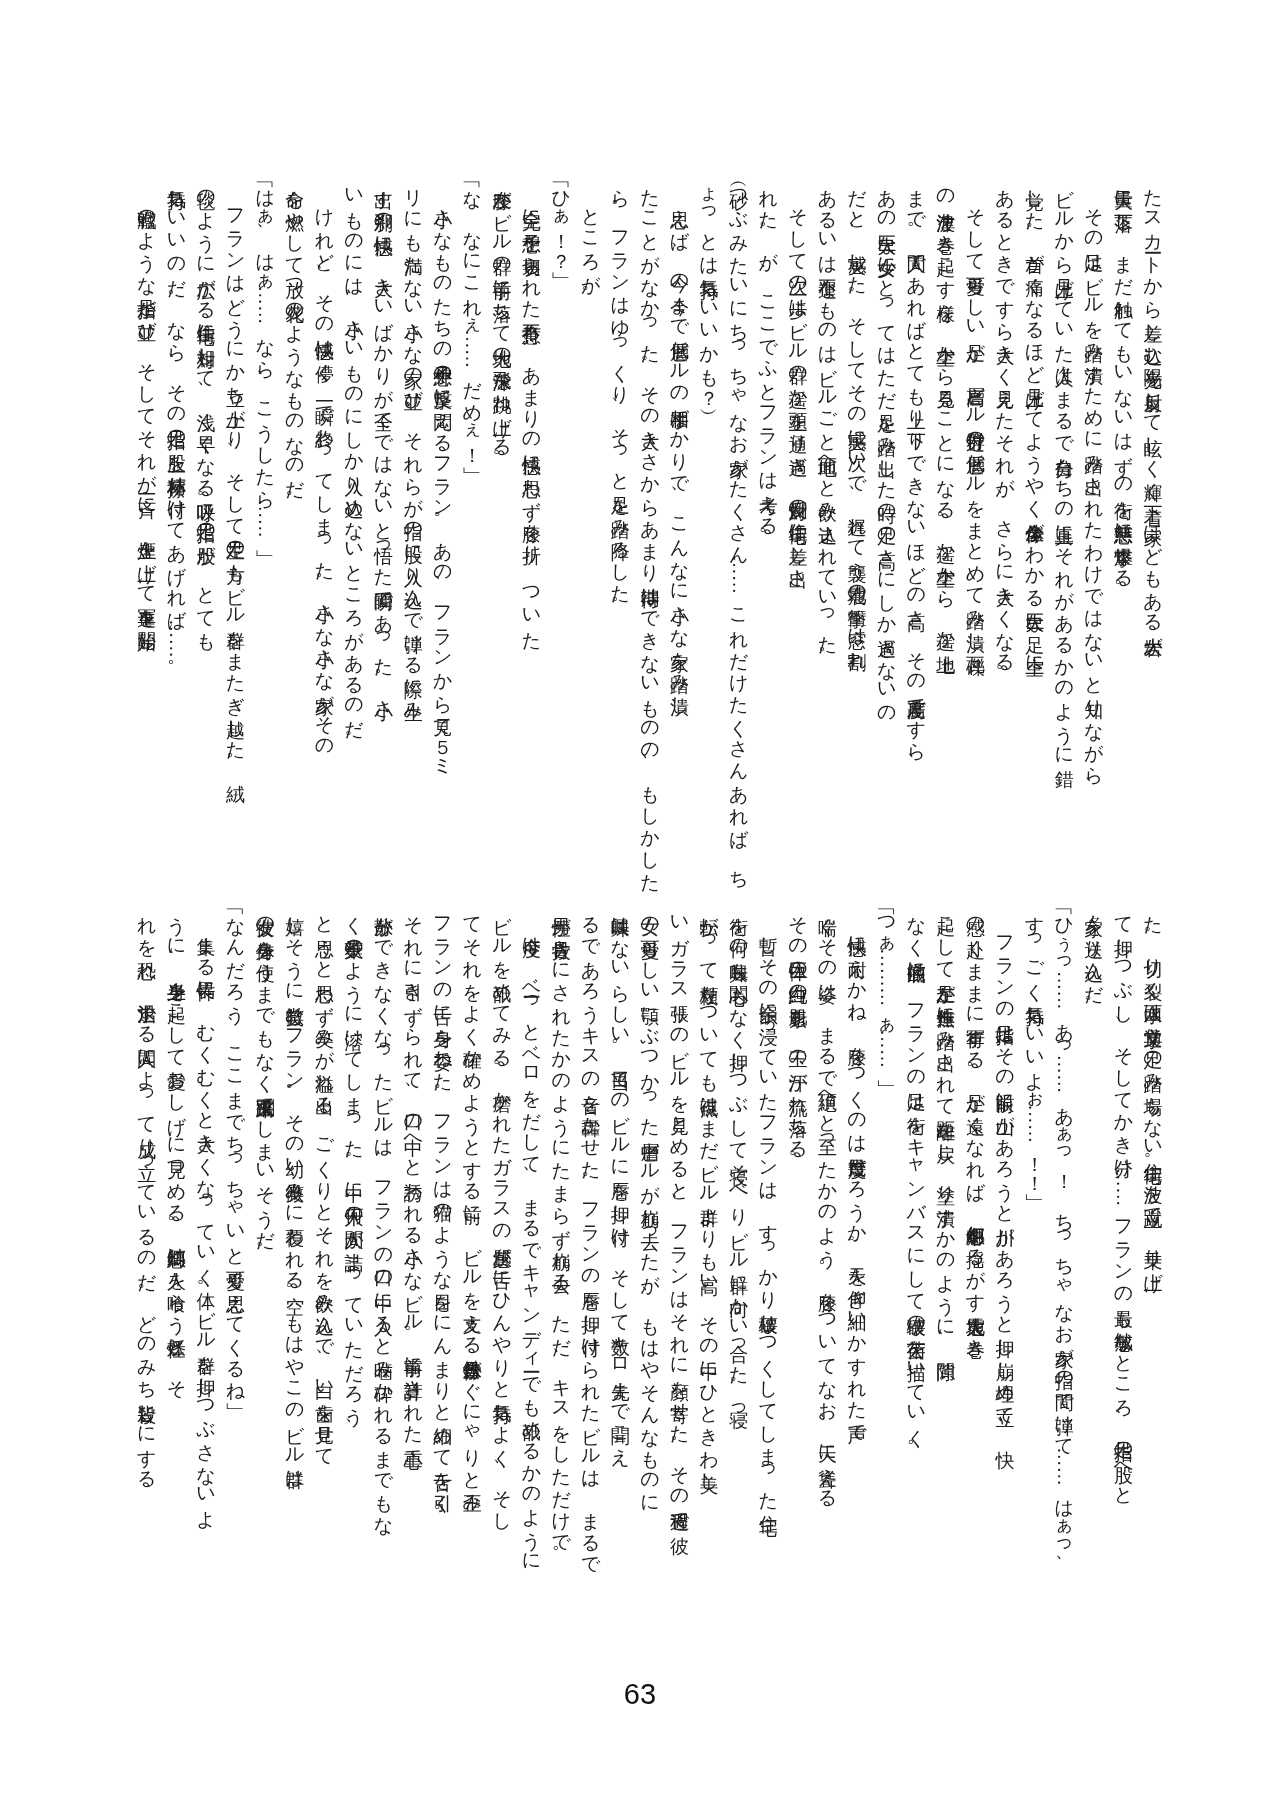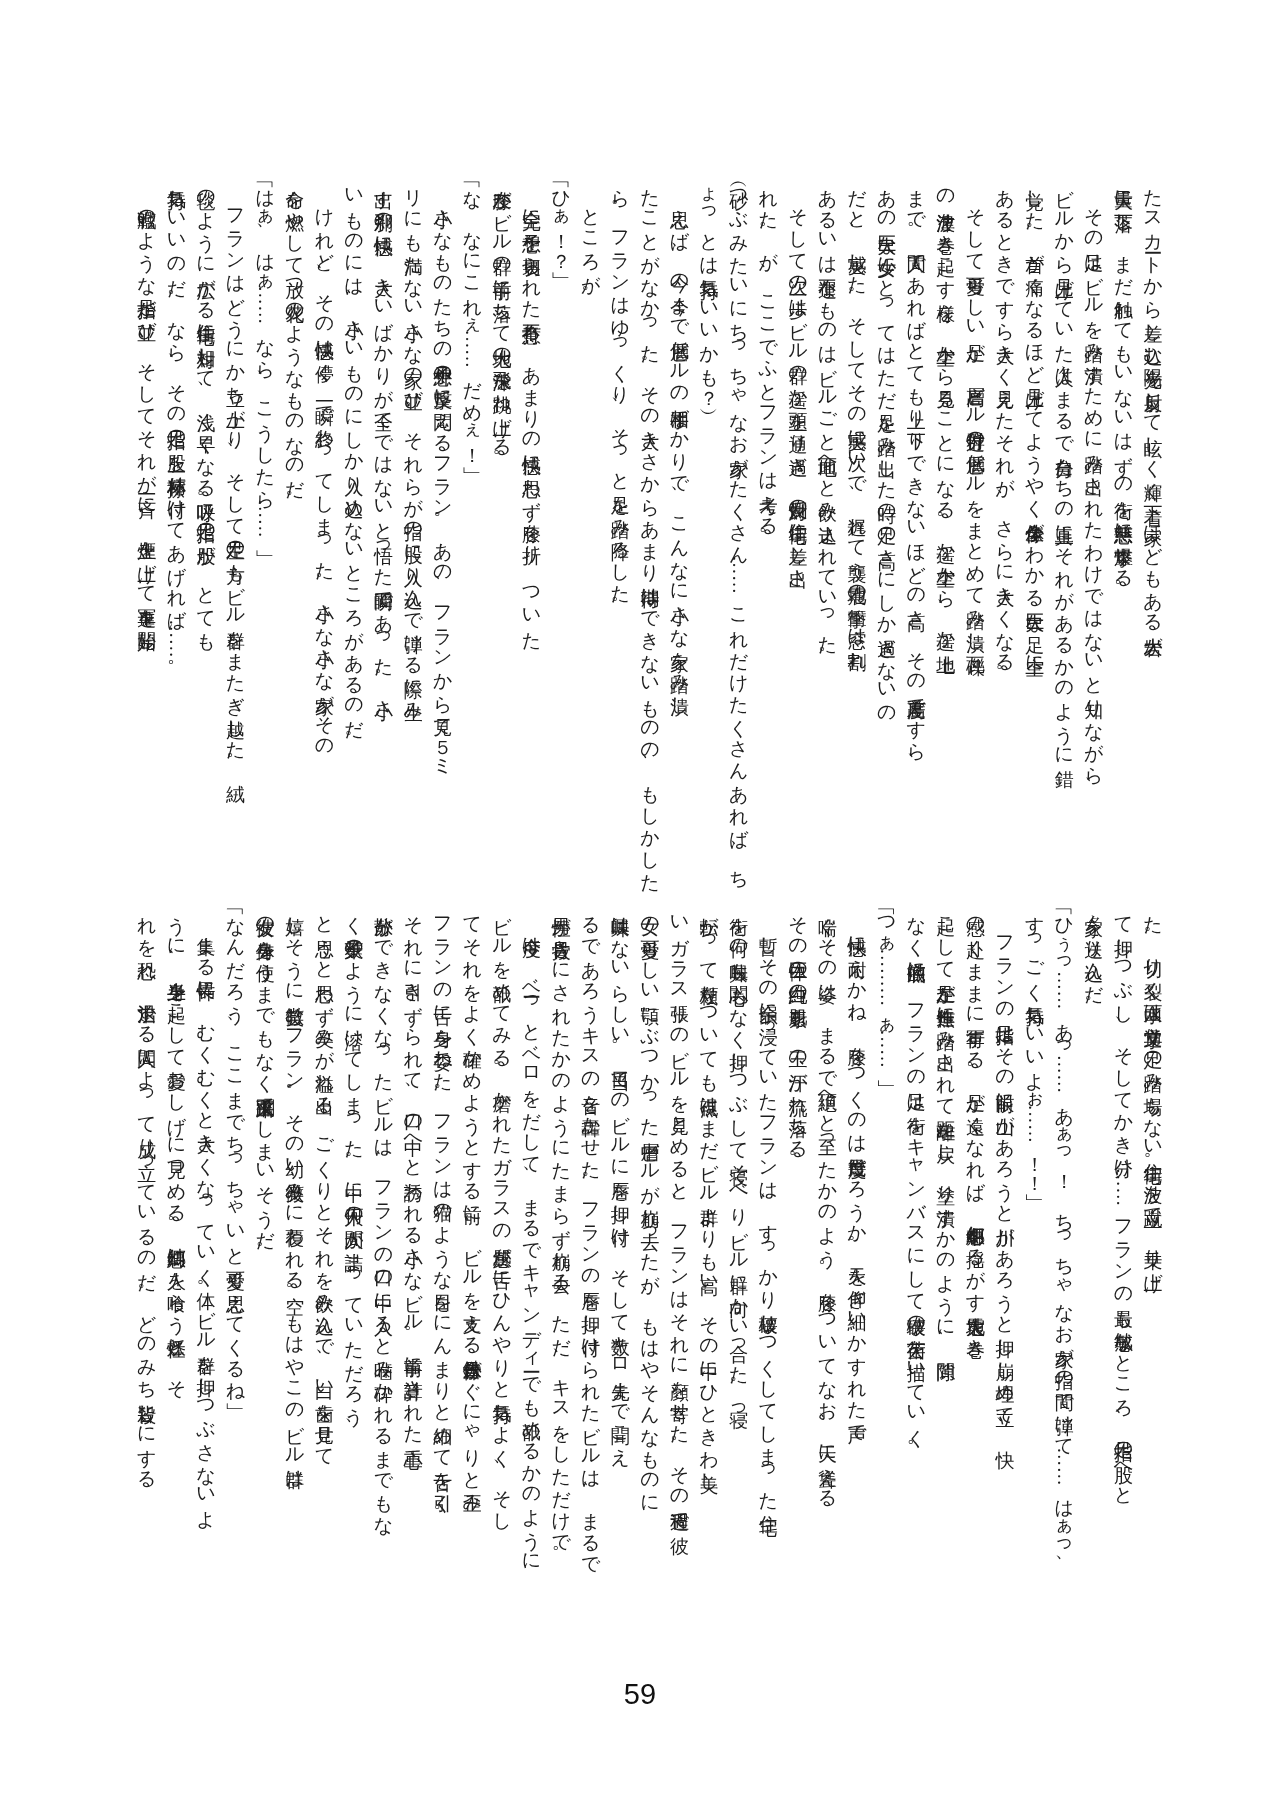--- a/index.html
+++ b/index.html
@@ -189,15 +189,15 @@
 
       <div class="line">「なんだろう、ここまでちっちゃいと可愛く思えてくるね」</div>
 
       <div class="line">　集まる畏怖に、むくむくと大きくなっていく体。ビル群を押しつぶさないよ</div>
 
       <div class="line">うに、上半身を起こして愛おしげに見つめる。幻想郷は人を喰らう妖怪と、そ</div>
 
       <div class="line">れを恐れ、退治する人間によって成り立っているのだ。どのみち皆殺しにする</div>
     </div>
 
-  <div class="page-number">59</div>
+  <div class="page-number">63</div>
 
 </div>
 
 </body></html>

